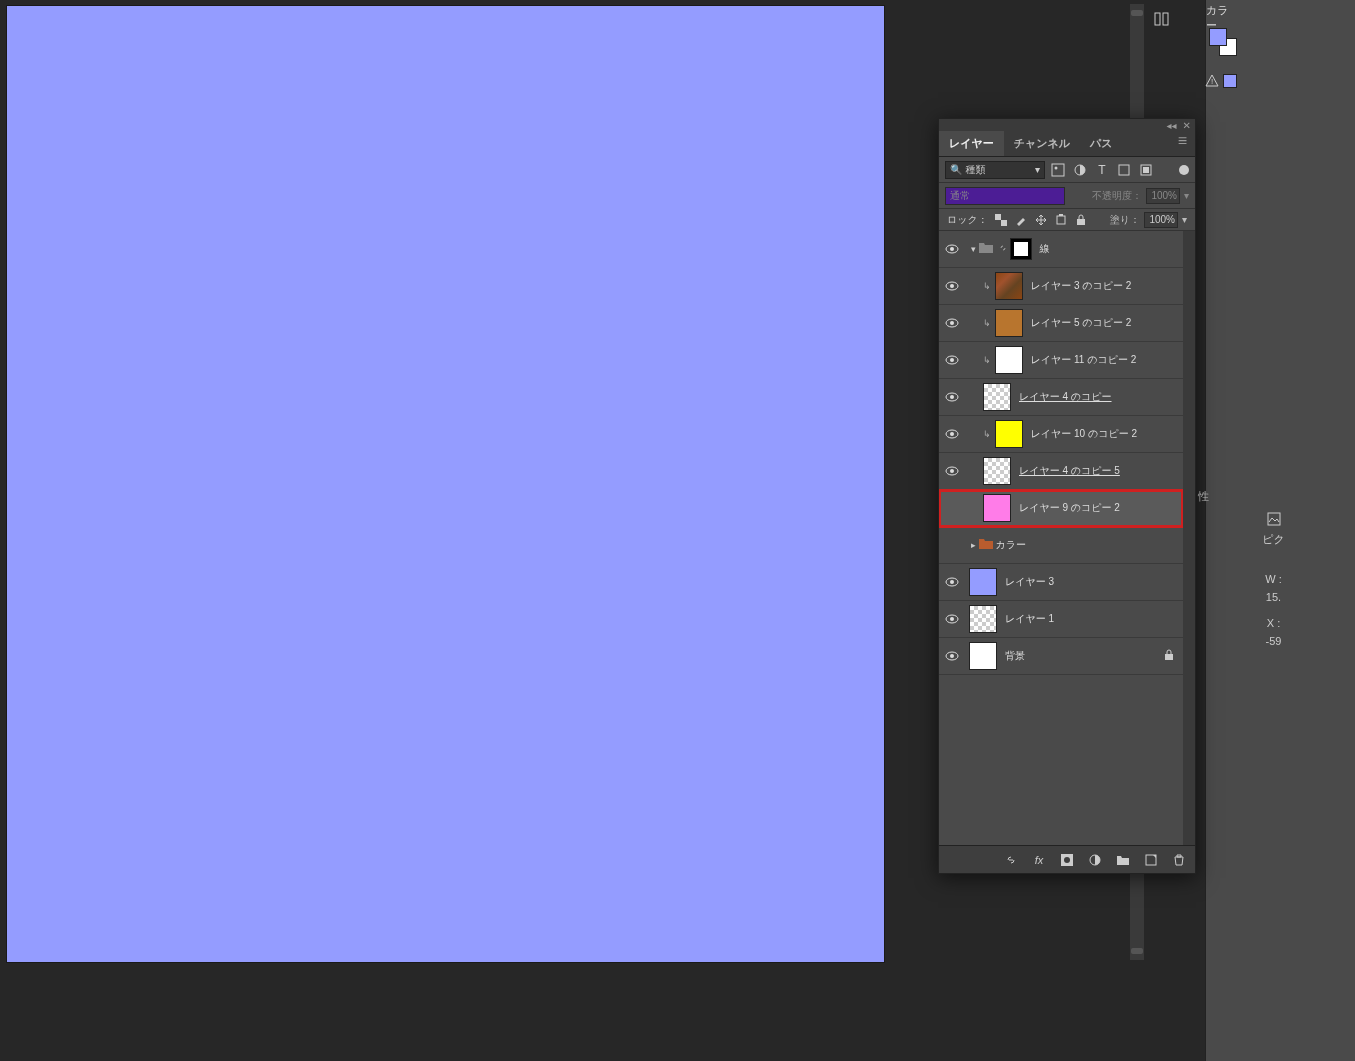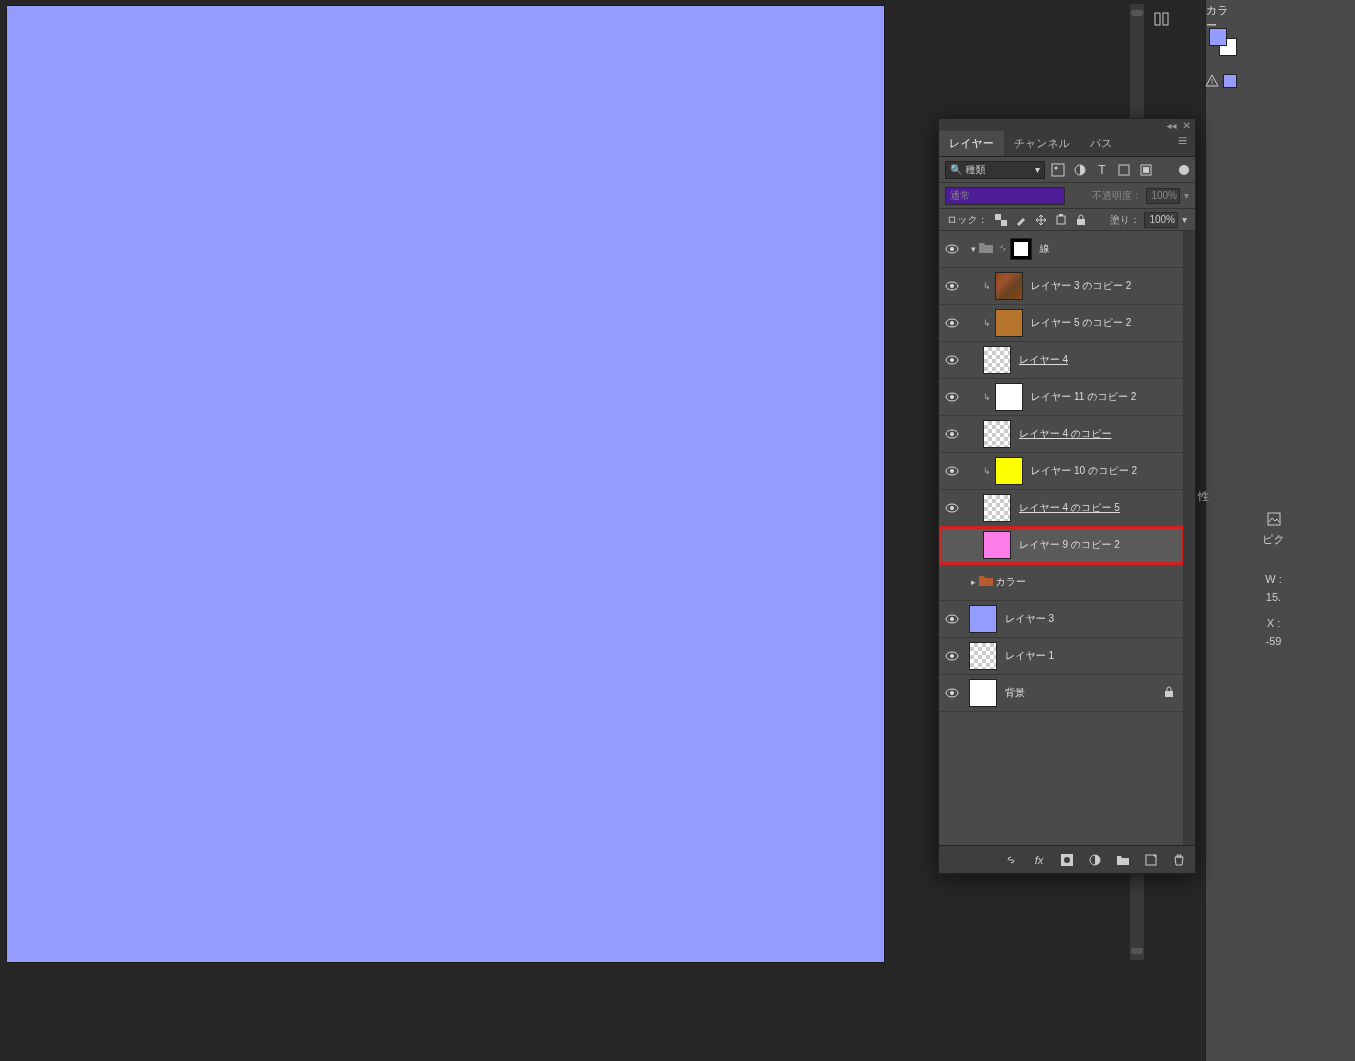--- a/index.html
+++ b/index.html
@@ -25,21 +25,21 @@
 
 .panel-dark { position: absolute; left: 1192px; top: 485px; width: 163px; height: 120px; }
 .panel-dark .tab { color: #ccc; font-size: 11px; padding: 4px 6px; }
 .panel-dark .row { display: flex; align-items: center; gap: 6px; padding: 4px 4px; color: #ccc; font-size: 11px; flex-direction: column; }
 
 
 .layers-panel { position: absolute; left: 938px; top: 118px; width: 258px; height: 756px; background: #4a4a4a; border: 1px solid #222; box-shadow: 0 4px 20px rgba(0,0,0,0.6); }
 .lp-header { height: 12px; background: #3a3a3a; display: flex; justify-content: flex-end; align-items: center; padding-right: 4px; gap: 6px; }
 .lp-header .mini { color: #999; font-size: 10px; cursor: pointer; }
 .lp-tabs { height: 26px; background: #3a3a3a; display: flex; align-items: flex-end; border-bottom: 1px solid #222; }
-.lp-tabs .tab { padding: 5px 10px; color: #bbb; font-size: 11px; cursor: pointer; }
+.lp-tabs .tab { padding: 5px 10px; color: #bbb; font-size: 11px; cursor: pointer; font-weight: bold; }
 .lp-tabs .tab.active { background: #4a4a4a; color: #eee; }
 .lp-tabs .menu-icon { margin-left: auto; padding: 6px 8px; color: #999; cursor: pointer; }
 
 .lp-filter-row { height: 26px; display: flex; align-items: center; padding: 0 6px; gap: 4px; border-bottom: 1px solid #333; }
 .lp-filter-row .search { flex: 0 0 100px; height: 18px; background: #333; border: 1px solid #222; color: #ccc; font-size: 10px; padding: 0 4px; display: flex; align-items: center; gap: 3px; }
 .lp-filter-row .fbtn { width: 18px; height: 18px; display: flex; align-items: center; justify-content: center; color: #ccc; cursor: pointer; }
 .lp-filter-row .toggle { margin-left: auto; width: 10px; height: 10px; border-radius: 5px; background: #ccc; }
 
 .lp-blend-row { height: 26px; display: flex; align-items: center; padding: 0 6px; gap: 6px; border-bottom: 1px solid #333; font-size: 10px; color: #888; }
 .lp-blend-row .sel { flex: 0 0 120px; height: 18px; background: #4c1d95; border: 1px solid #2a2a2a; padding: 0 4px; display: flex; align-items: center; }
@@ -268,31 +268,20 @@
         <span class="lname">レイヤー 5 のコピー 2</span>
       </div>
       <div class="layer-row">
         <div class="vis">
           <svg viewBox="0 0 14 14">
             <ellipse cx="7" cy="7" rx="6" ry="4" fill="none" stroke="#ddd"></ellipse>
             <circle cx="7" cy="7" r="2" fill="#ddd"></circle>
           </svg>
         </div>
         <div class="indent" style="width: 18px;"></div>
-        <div class="thumb checker"></div>
-        <span class="lname ul">レイヤー 4</span>
-      </div>
-      <div class="layer-row">
-        <div class="vis">
-          <svg viewBox="0 0 14 14">
-            <ellipse cx="7" cy="7" rx="6" ry="4" fill="none" stroke="#ddd"></ellipse>
-            <circle cx="7" cy="7" r="2" fill="#ddd"></circle>
-          </svg>
-        </div>
-        <div class="indent" style="width: 18px;"></div>
         <span class="clip">↳</span>
         <div class="thumb" style="background: rgb(255, 255, 255);"></div>
         <span class="lname">レイヤー 11 のコピー 2</span>
       </div>
       <div class="layer-row">
         <div class="vis">
           <svg viewBox="0 0 14 14">
             <ellipse cx="7" cy="7" rx="6" ry="4" fill="none" stroke="#ddd"></ellipse>
             <circle cx="7" cy="7" r="2" fill="#ddd"></circle>
           </svg>

